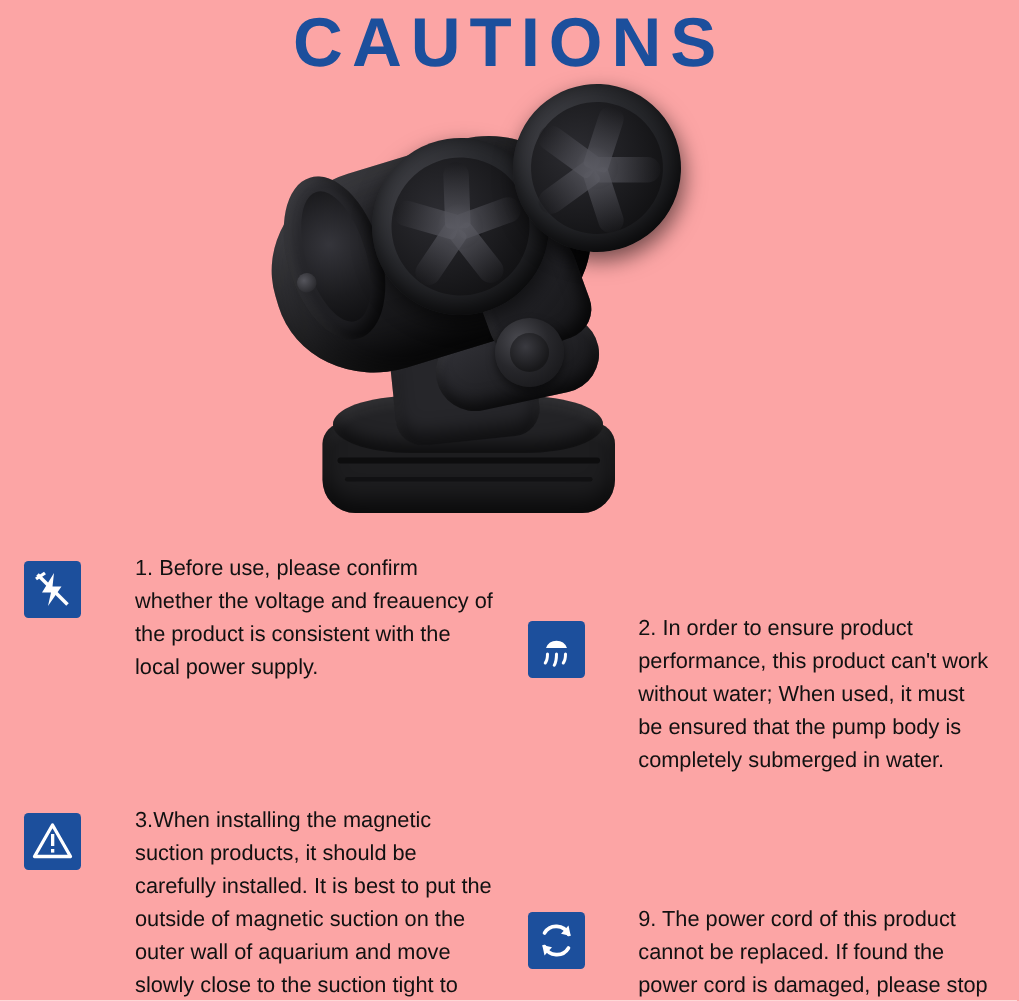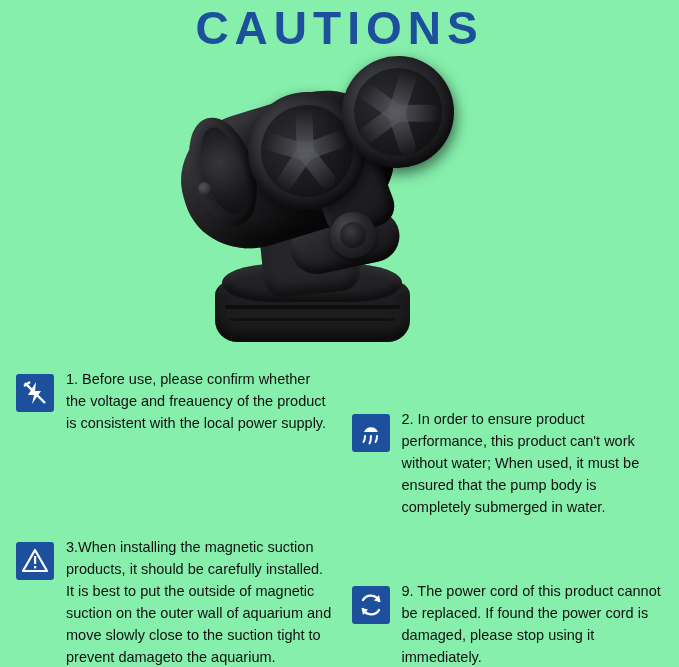--- a/index.html
+++ b/index.html
@@ -12,21 +12,21 @@
     height: 667px;
     font-family: "Liberation Sans", sans-serif;
     color: #1a1a1a;
     overflow: hidden;
     position: relative;
   }
   .page {
     width: 679px;
     height: 667px;
     position: relative;
-    background: #86efac;
+    background: #fca5a5;
   }
   .title {
     text-align: center;
     font-size: 46px;
     font-weight: bold;
     letter-spacing: 6px;
     color: #1c4f9c;
     padding-top: 2px;
     line-height: 52px;
     font-family: "Liberation Sans", sans-serif;
@@ -231,20 +231,21 @@
   .row {
     display: flex;
     width: 659px;
   }
   .cell {
     display: flex;
     align-items: flex-start;
     width: 50%;
     box-sizing: border-box;
     padding-right: 8px;
+    gap: 24px;
   }
   .cell.left { padding-left: 6px; }
   .cell.right { padding-left: 12px; margin-top: 40px; }
   .icon-box {
     flex: 0 0 auto;
     width: 38px;
     height: 38px;
     background: #1c4f9c;
     border-radius: 3px;
     margin-top: 6px;

